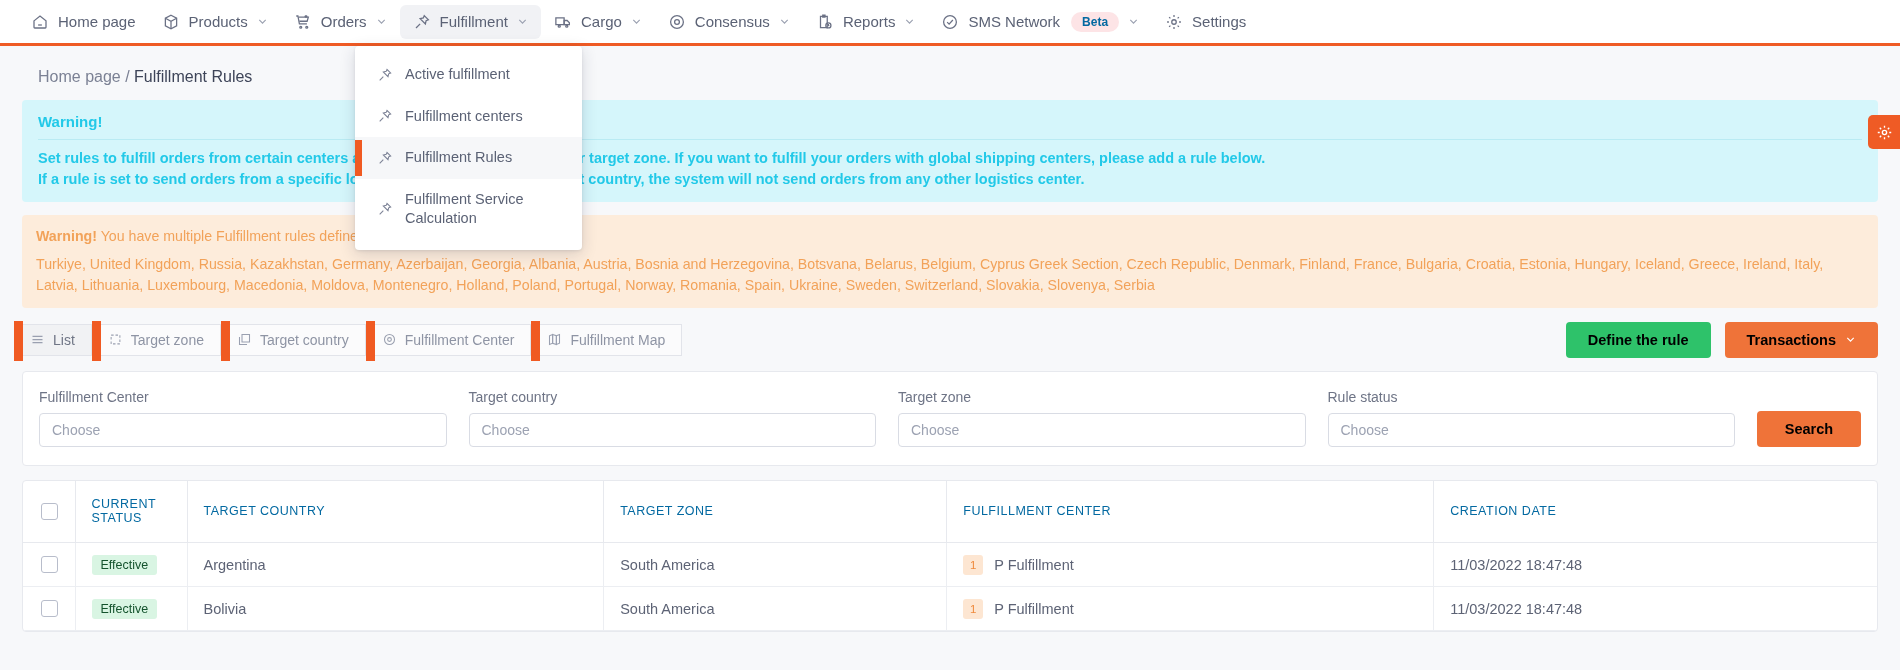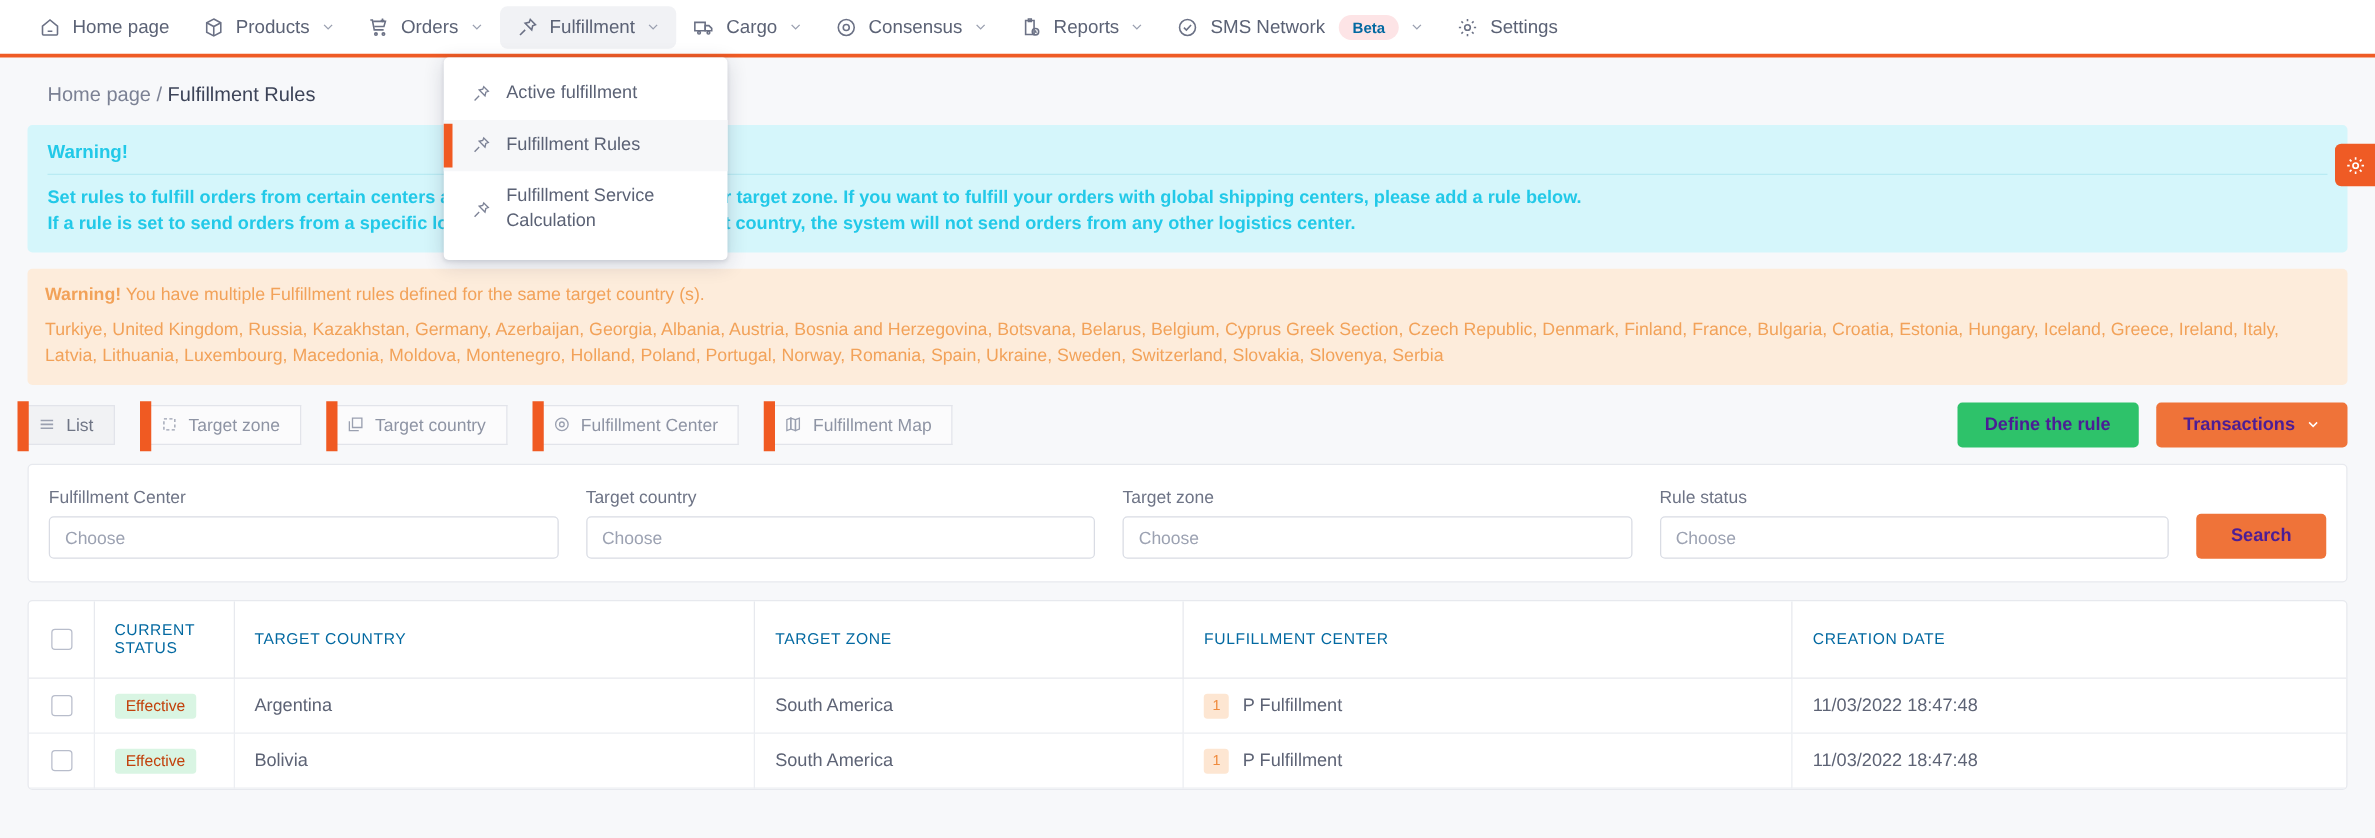--- a/index.html
+++ b/index.html
@@ -111,21 +111,21 @@
   }
   .banner-orange b { color: #f2a259; }
   .banner-orange .clist { margin-top: 7px; }
 
   
   .tabrow {
     display: flex;
     align-items: center;
     padding: 14px 22px 0 22px;
   }
-  .tabs { display: flex; gap: 20px; }
+  .tabs { display: flex; }
   .tab {
     display: flex; align-items: center; gap: 8px;
     height: 32px;
     background: #fbfbfc;
     border: 1px solid #e2e4ea;
     border-left: none;
     padding: 0 16px 0 8px;
     font-size: 14px;
     color: #8e94a4;
     position: relative;
@@ -140,21 +140,21 @@
     left: -8px; top: -4px;
     width: 9px; height: 40px;
     background: #f05a22;
   }
   .tab-ico { width: 15px; height: 15px; color: #9aa0b0; flex: 0 0 15px; }
   .tab-ico svg { width: 15px; height: 15px; display: block; }
   .spacer { flex: 1; }
   .btn {
     height: 36px;
     border: none; border-radius: 4px;
-    color: #4c1d95; font-size: 14.5px; font-weight: bold;
+    color: #000000; font-size: 14.5px; font-weight: bold;
     padding: 0 22px;
     display: flex; align-items: center; gap: 9px;
     cursor: pointer;
     font-family: "Liberation Sans", sans-serif;
   }
   .btn-green { background: #2ec26a; }
   .btn-orange { background: #ef7339; margin-left: 14px; }
   .btn .chev-w { width: 11px; height: 11px; color: #fff; }
   .btn .chev-w svg { width: 11px; height: 11px; display:block; }
 
@@ -230,21 +230,21 @@
     border-radius: 3px;
     background: #fff;
     display: block;
     cursor: pointer;
   }
   th.cbcol, td.cbcol { width: 52px; padding-left: 18px; }
   th.statcol, td.statcol { width: 112px; }
   .badge-eff {
     display: inline-block;
     background: #d9f5e3;
-    color: #c2410c;
+    color: #14532d;
     font-size: 12.5px;
     padding: 3px 9px;
     border-radius: 3px;
   }
   .fc-cell { display: flex; align-items: center; gap: 11px; }
   .fc-num {
     width: 20px; height: 20px;
     background: #fde6d2;
     color: #ef8a3c;
     border-radius: 3px;
@@ -406,20 +406,29 @@
 
 <div class="dropdown">
   <div class="dd-item">
     <span class="pin-ico">
         <svg viewBox="0 0 24 24" fill="none" stroke="currentColor" stroke-width="1.6">
           <path d="M15 3.5 20.5 9l-3 1.2-1 4.3-7-7 4.3-1z"></path>
           <path d="M9.5 14.5 4 20"></path>
         </svg>
       </span>
     <span>Active fulfillment</span>
+  </div>
+  <div class="dd-item">
+    <span class="pin-ico">
+        <svg viewBox="0 0 24 24" fill="none" stroke="currentColor" stroke-width="1.6">
+          <path d="M15 3.5 20.5 9l-3 1.2-1 4.3-7-7 4.3-1z"></path>
+          <path d="M9.5 14.5 4 20"></path>
+        </svg>
+      </span>
+    <span>Fulfillment centers</span>
   </div>
   <div class="dd-item active">
     <span class="pin-ico">
         <svg viewBox="0 0 24 24" fill="none" stroke="currentColor" stroke-width="1.6">
           <path d="M15 3.5 20.5 9l-3 1.2-1 4.3-7-7 4.3-1z"></path>
           <path d="M9.5 14.5 4 20"></path>
         </svg>
       </span>
     <span>Fulfillment Rules</span>
   </div>

